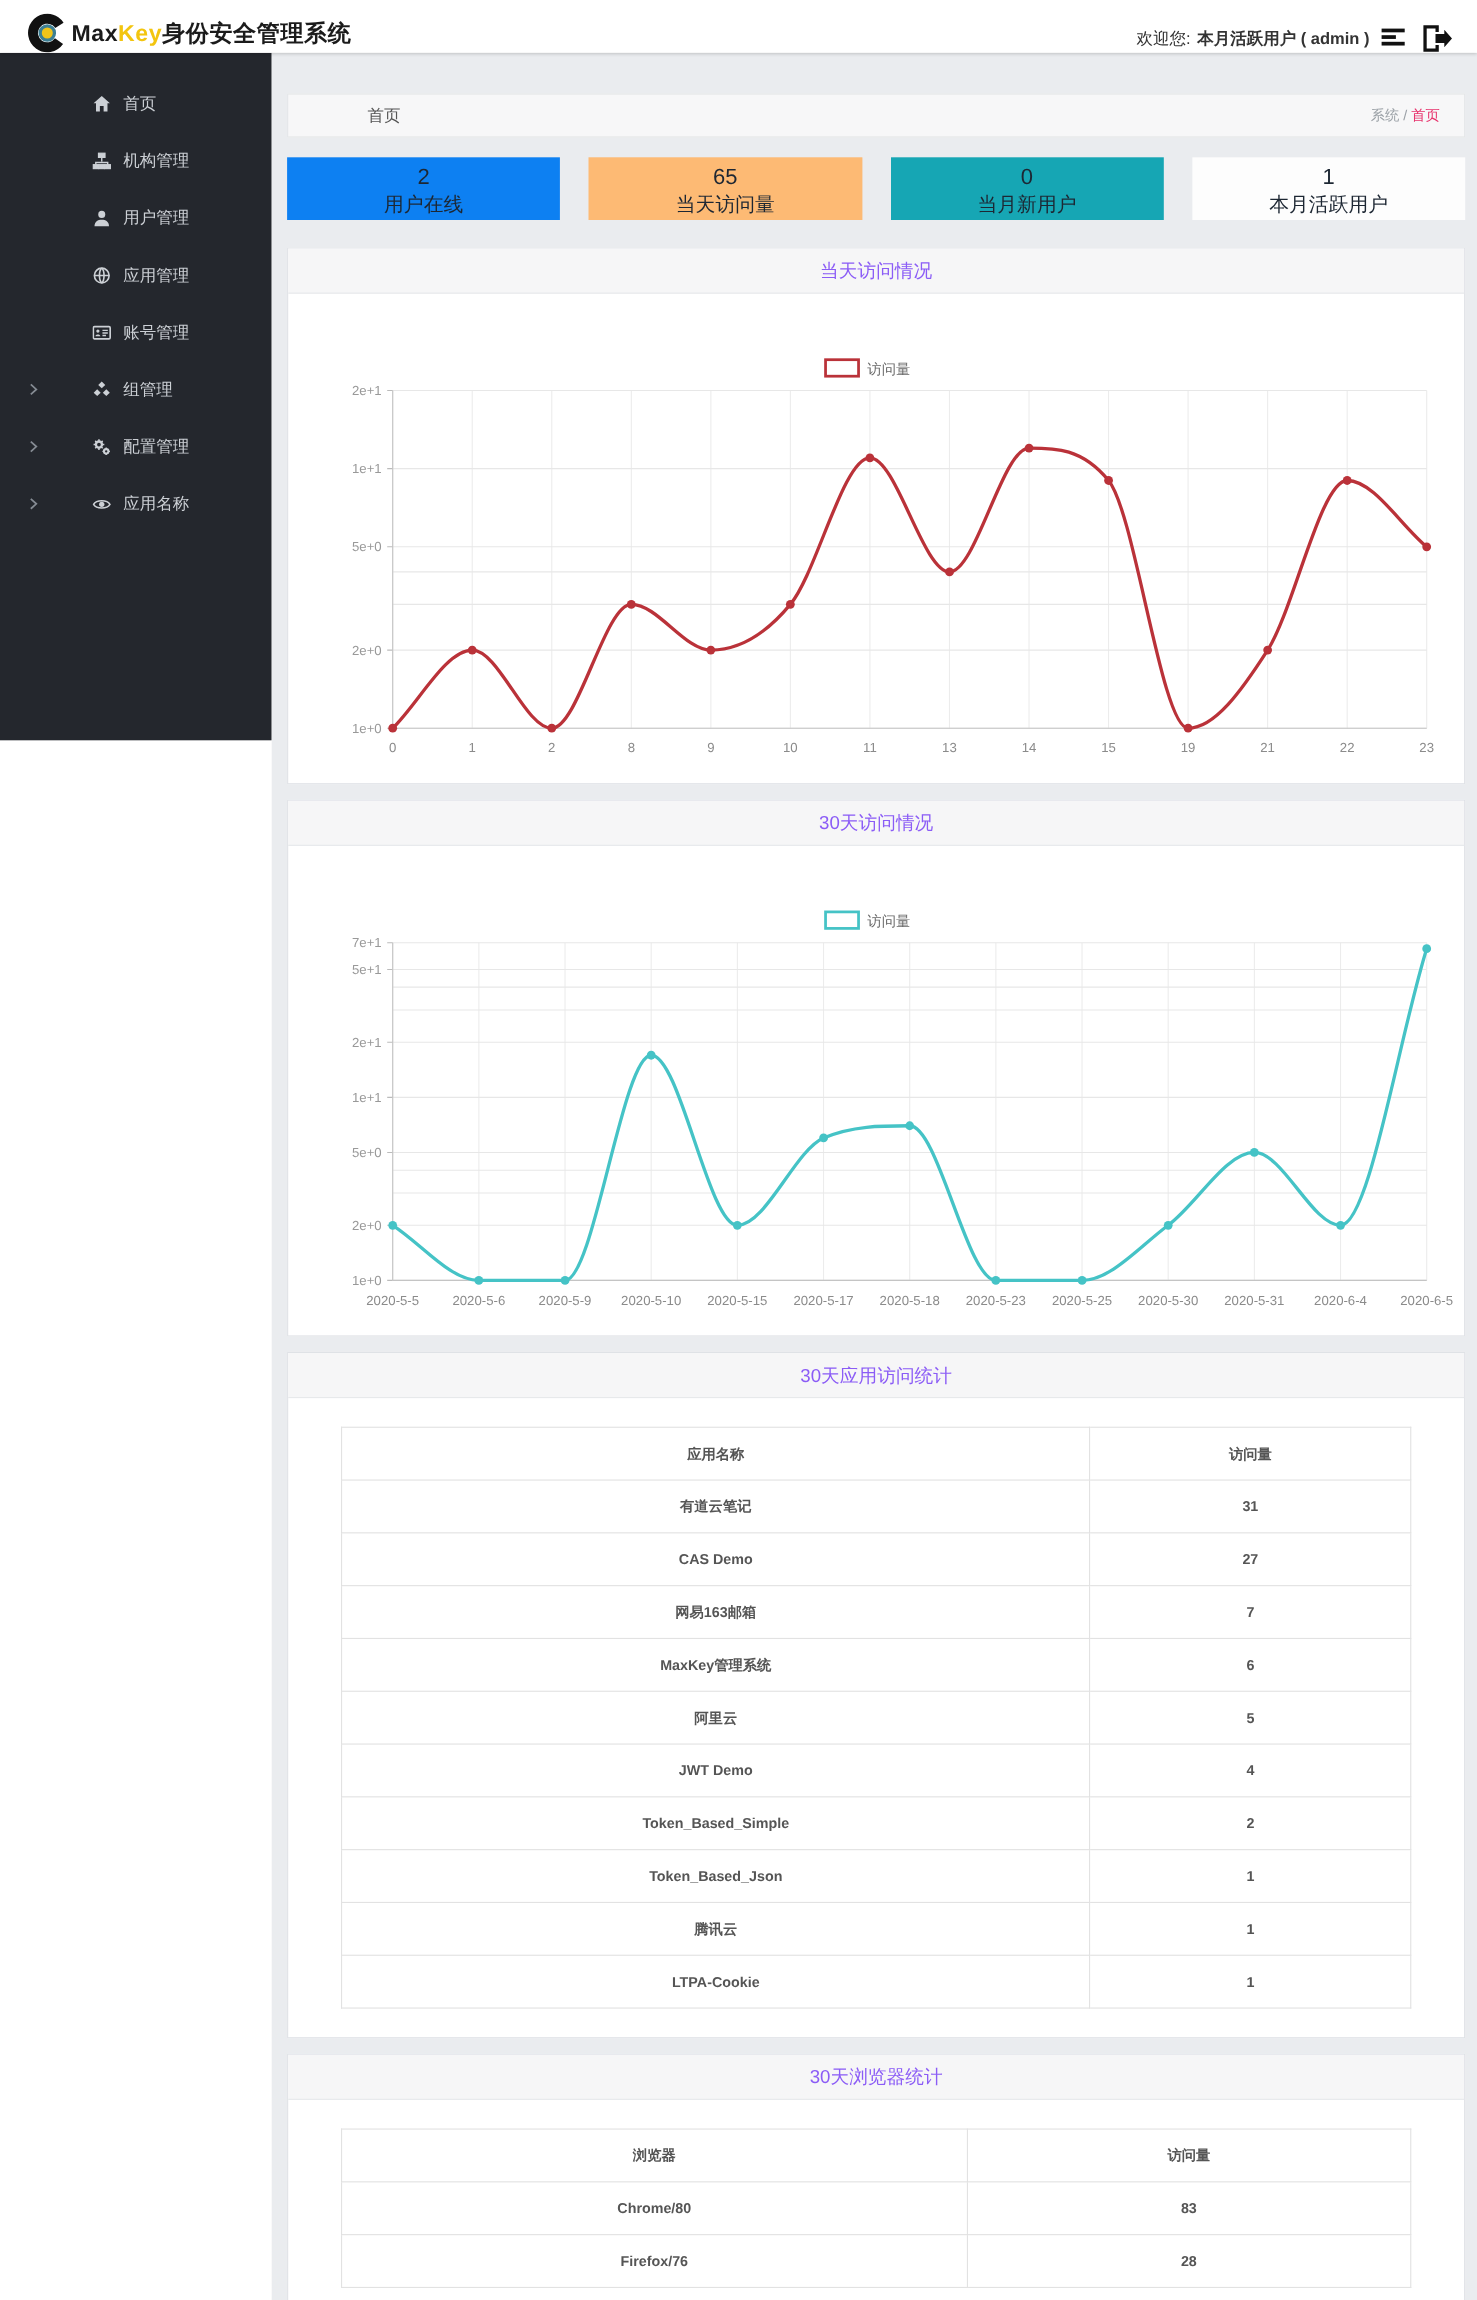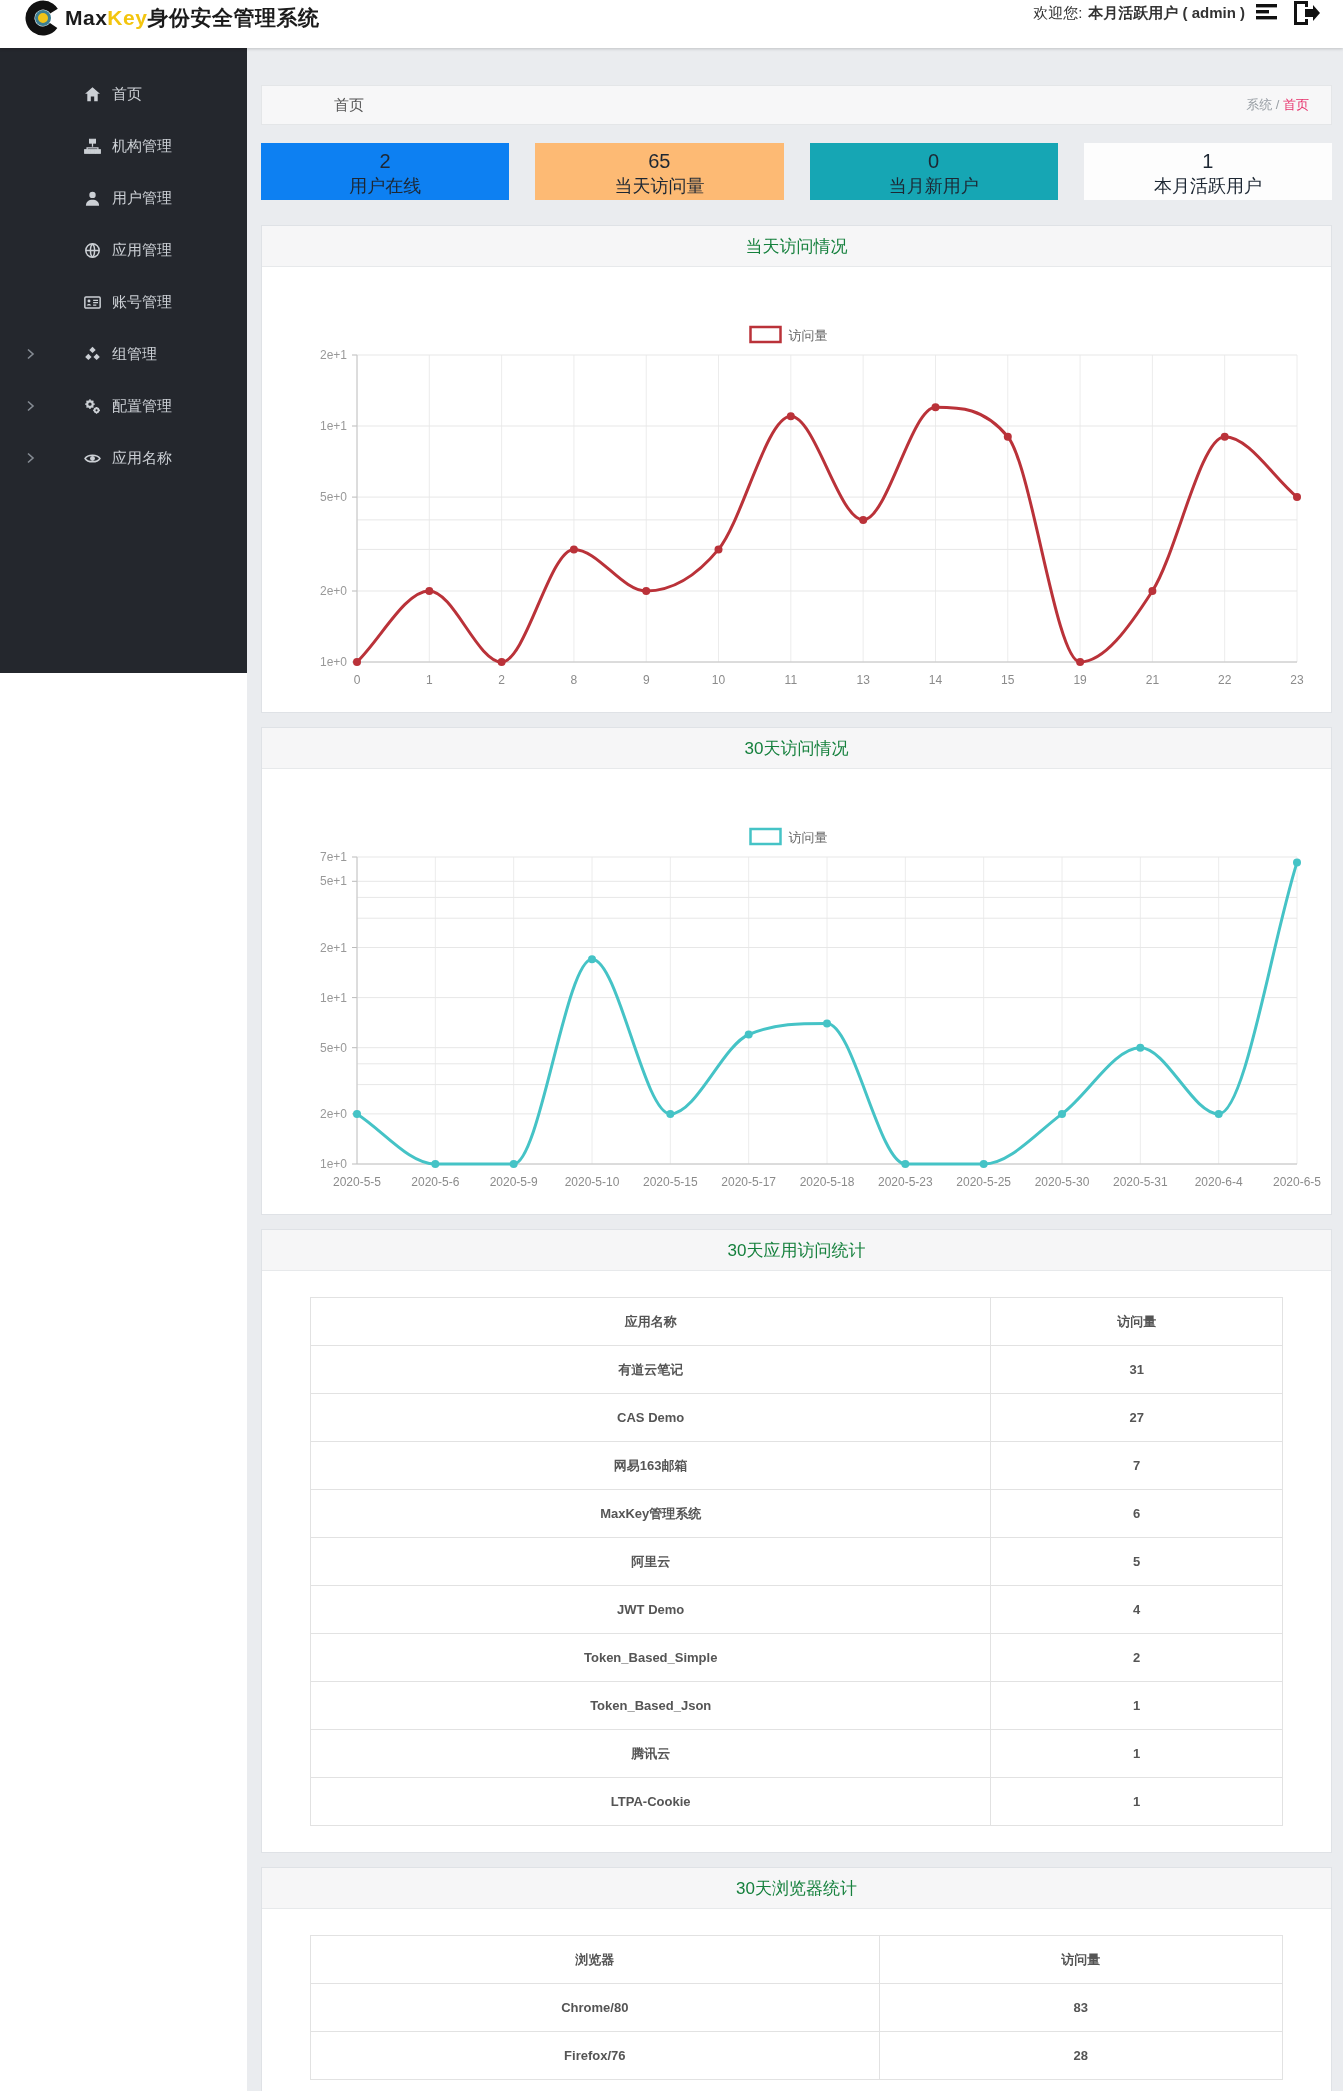--- a/index.html
+++ b/index.html
@@ -1,19 +1,19 @@
 <!DOCTYPE html>
 <html><head>
 <meta charset="utf-8">
 <style>
   html,body{margin:0;padding:0;width:1343px;height:2091px;overflow:hidden;
     font-family:"Liberation Sans","DejaVu Sans",sans-serif;background:#fff;}
   
   .topbar{position:relative;height:48px;background:#fff;box-shadow:0 1px 3px rgba(0,0,0,.18);
-    display:flex;align-items:flex-start;justify-content:space-between;padding:0 22px 0 25px;z-index:5;}
+    display:flex;align-items:flex-end;justify-content:space-between;padding:0 22px 0 25px;z-index:5;}
   .brand{display:flex;align-items:center;gap:4px;}
   .brand-title{font-size:21px;font-weight:bold;color:#1b1b1b;letter-spacing:.5px;}
   .brand-key{color:#f3c50f;}
   .topbar-right{display:flex;align-items:center;gap:10px;font-size:15px;color:#333;}
   .welcome b{margin-left:6px;font-size:15px;}
   .hicon{display:inline-flex;align-items:center;cursor:pointer;}
   
   .shell{display:flex;align-items:flex-start;}
   .sidebar{width:247px;height:605px;background:#24272d;padding-top:20px;flex:none;}
   .side-item{position:relative;height:52px;display:flex;align-items:center;padding-left:84px;
@@ -29,21 +29,21 @@
   .crumb-cur{color:#e7316b;}
   
   .cards{display:flex;gap:26px;margin-top:18px;}
   .stat-card{flex:1;height:57px;text-align:center;color:#1d2733;cursor:pointer;}
   .stat-num{font-size:20px;line-height:32px;padding-top:2px;}
   .stat-label{font-size:18px;line-height:18px;}
   
   .panel{margin-top:25px;background:#fff;border:1px solid #dfe2e6;}
   .panel + .panel{margin-top:14px;}
   .panel-header{height:40px;background:#f6f6f7;border-bottom:1px solid #e7e9eb;display:flex;
-    align-items:center;justify-content:center;font-size:17px;color:#15803d;}
+    align-items:center;justify-content:center;font-size:17px;color:#8b5cf6;}
   .chart-body{height:445px;}
   .chart-body svg{display:block;}
   
   .tbl-body{padding:26px 48px 26px 48px;}
   table.stat{width:100%;border-collapse:collapse;font-size:13px;color:#555;}
   table.stat th,table.stat td{border:1px solid #e2e2e2;height:45px;text-align:center;font-weight:bold;}
 </style>
 </head>
 <body>
 

